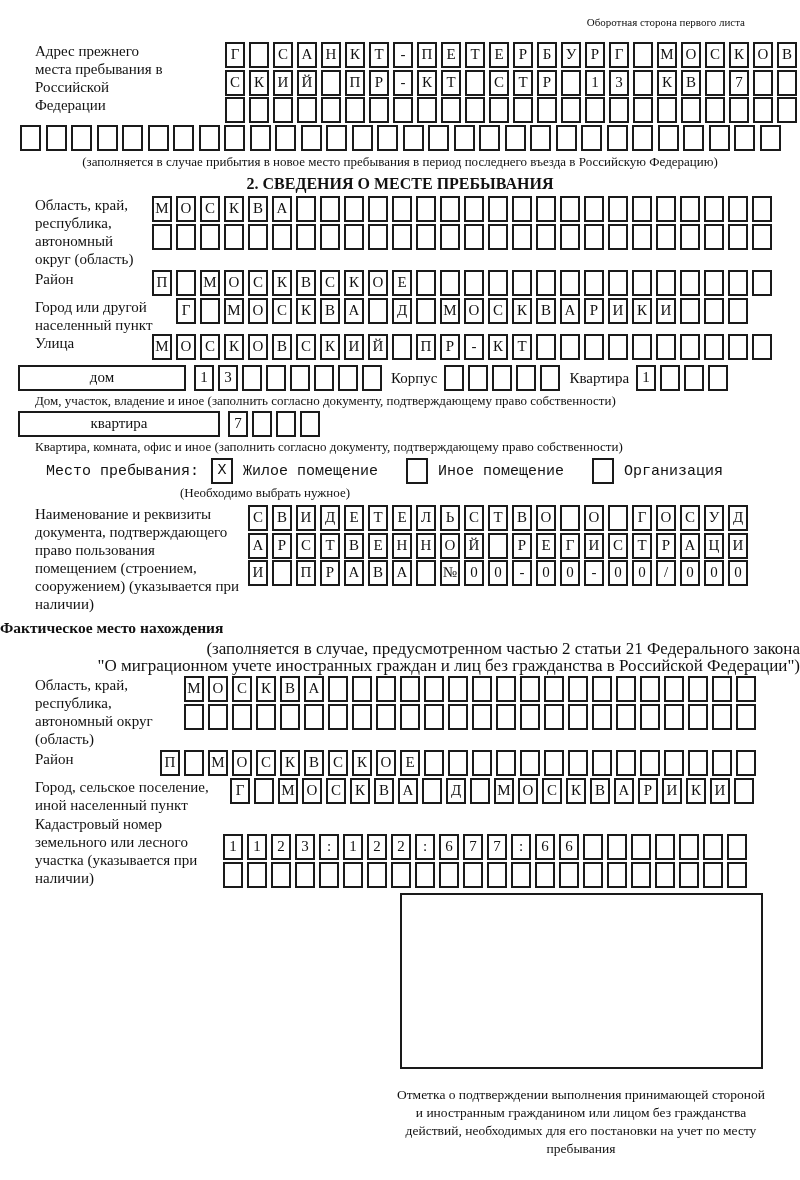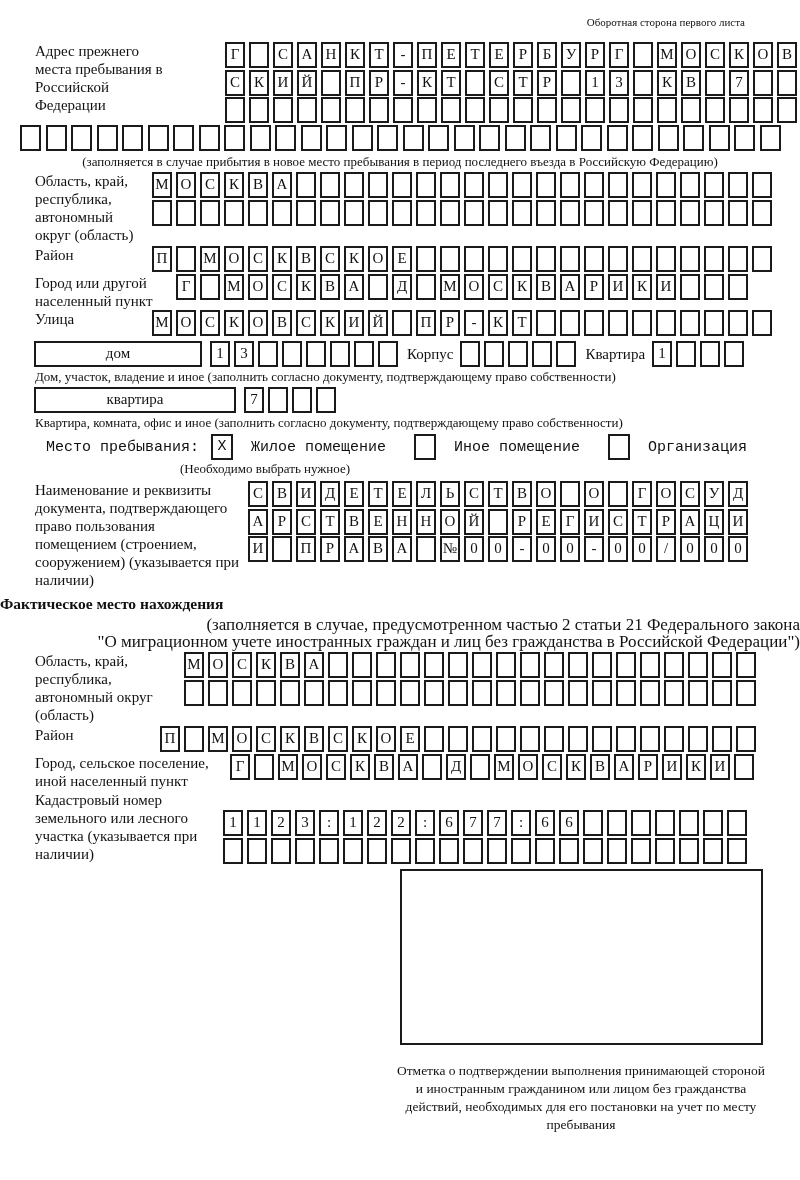--- a/index.html
+++ b/index.html
@@ -23,29 +23,29 @@
         text-align:center;line-height:21px;font-size:15px;background:#fff;}
   .fullrow{padding-left:20px;margin-top:2px;}
   .fullrow .cell{width:21px;}
   .fullrow.cells{gap:4.5px;}
   .caption{font-size:13px;line-height:15px;margin-top:3px;}
   .center{text-align:center;}
   .leftcap{padding-left:35px;}
   .sec-title{text-align:center;font-weight:bold;font-size:16px;margin-top:6px;}
   .mt14{margin-top:14px;} .mt0{margin-top:0;} .mt1{margin-top:1px;} .mt2{margin-top:2px;}
   .mt3{margin-top:3px;} .mt4{margin-top:4px;} .mt5{margin-top:5px;}
-  .inline-row{display:flex;align-items:flex-start;padding-left:34px;}
+  .inline-row{display:flex;align-items:flex-start;padding-left:18px;}
   .widebox{box-sizing:border-box;height:26px;border:2px solid #1a1a1a;text-align:center;line-height:21px;flex:0 0 auto;}
   .wb168{width:168px;margin-right:8px;}
   .wb202{width:202px;margin-right:8px;}
   .inl-label{line-height:26px;margin:0 7px 0 9px;flex:0 0 auto;}
   .mesto-row{display:flex;align-items:center;padding-left:46px;font-family:Liberation Mono, monospace;}
   .chkbox{box-sizing:border-box;width:22px;height:26px;border:2px solid #1a1a1a;text-align:center;line-height:21px;font-size:15px;flex:0 0 auto;}
   .mlabel{margin-right:12px;}
-  .olabel{margin:0 14px 0 18px;text-align:right;}
+  .olabel{margin:0 14px 0 10px;text-align:right;}
   .gap24{margin-left:14px;}
   .mesto-cap{margin-left:180px;}
   .fact-title{text-align:left;font-weight:bold;font-size:15.5px;margin-top:6px;}
   .fact-note{text-align:right;font-size:17px;line-height:17px;}
   .offset20{margin-top:19px;}
   .stamp-box{box-sizing:border-box;margin-left:400px;margin-top:5px;width:363px;height:176px;border:2px solid #1a1a1a;background:#fff;}
   .stamp-cap{margin-left:392px;margin-top:17px;width:378px;text-align:center;font-size:13.5px;line-height:18px;}
 </style>
 </head>
 <body>
@@ -166,20 +166,21 @@
       <div class="cell"></div>
       <div class="cell"></div>
       <div class="cell"></div>
       <div class="cell"></div>
       <div class="cell"></div>
       <div class="cell"></div>
       <div class="cell"></div>
     </div>
   <div class="caption center">(заполняется в случае прибытия в новое место пребывания в период последнего въезда в Российскую Федерацию)</div>
 
+  <div class="sec-title">2. СВЕДЕНИЯ О МЕСТЕ ПРЕБЫВАНИЯ</div>
 
   <div class="block mt3">
     <div class="label w117">
       <span class="lblw">Область, край, республика, автономный округ (область)</span>
     </div>
     <div class="rows">
       <div class="cells">
           <div class="cell">М</div>
           <div class="cell">О</div>
           <div class="cell">С</div>

